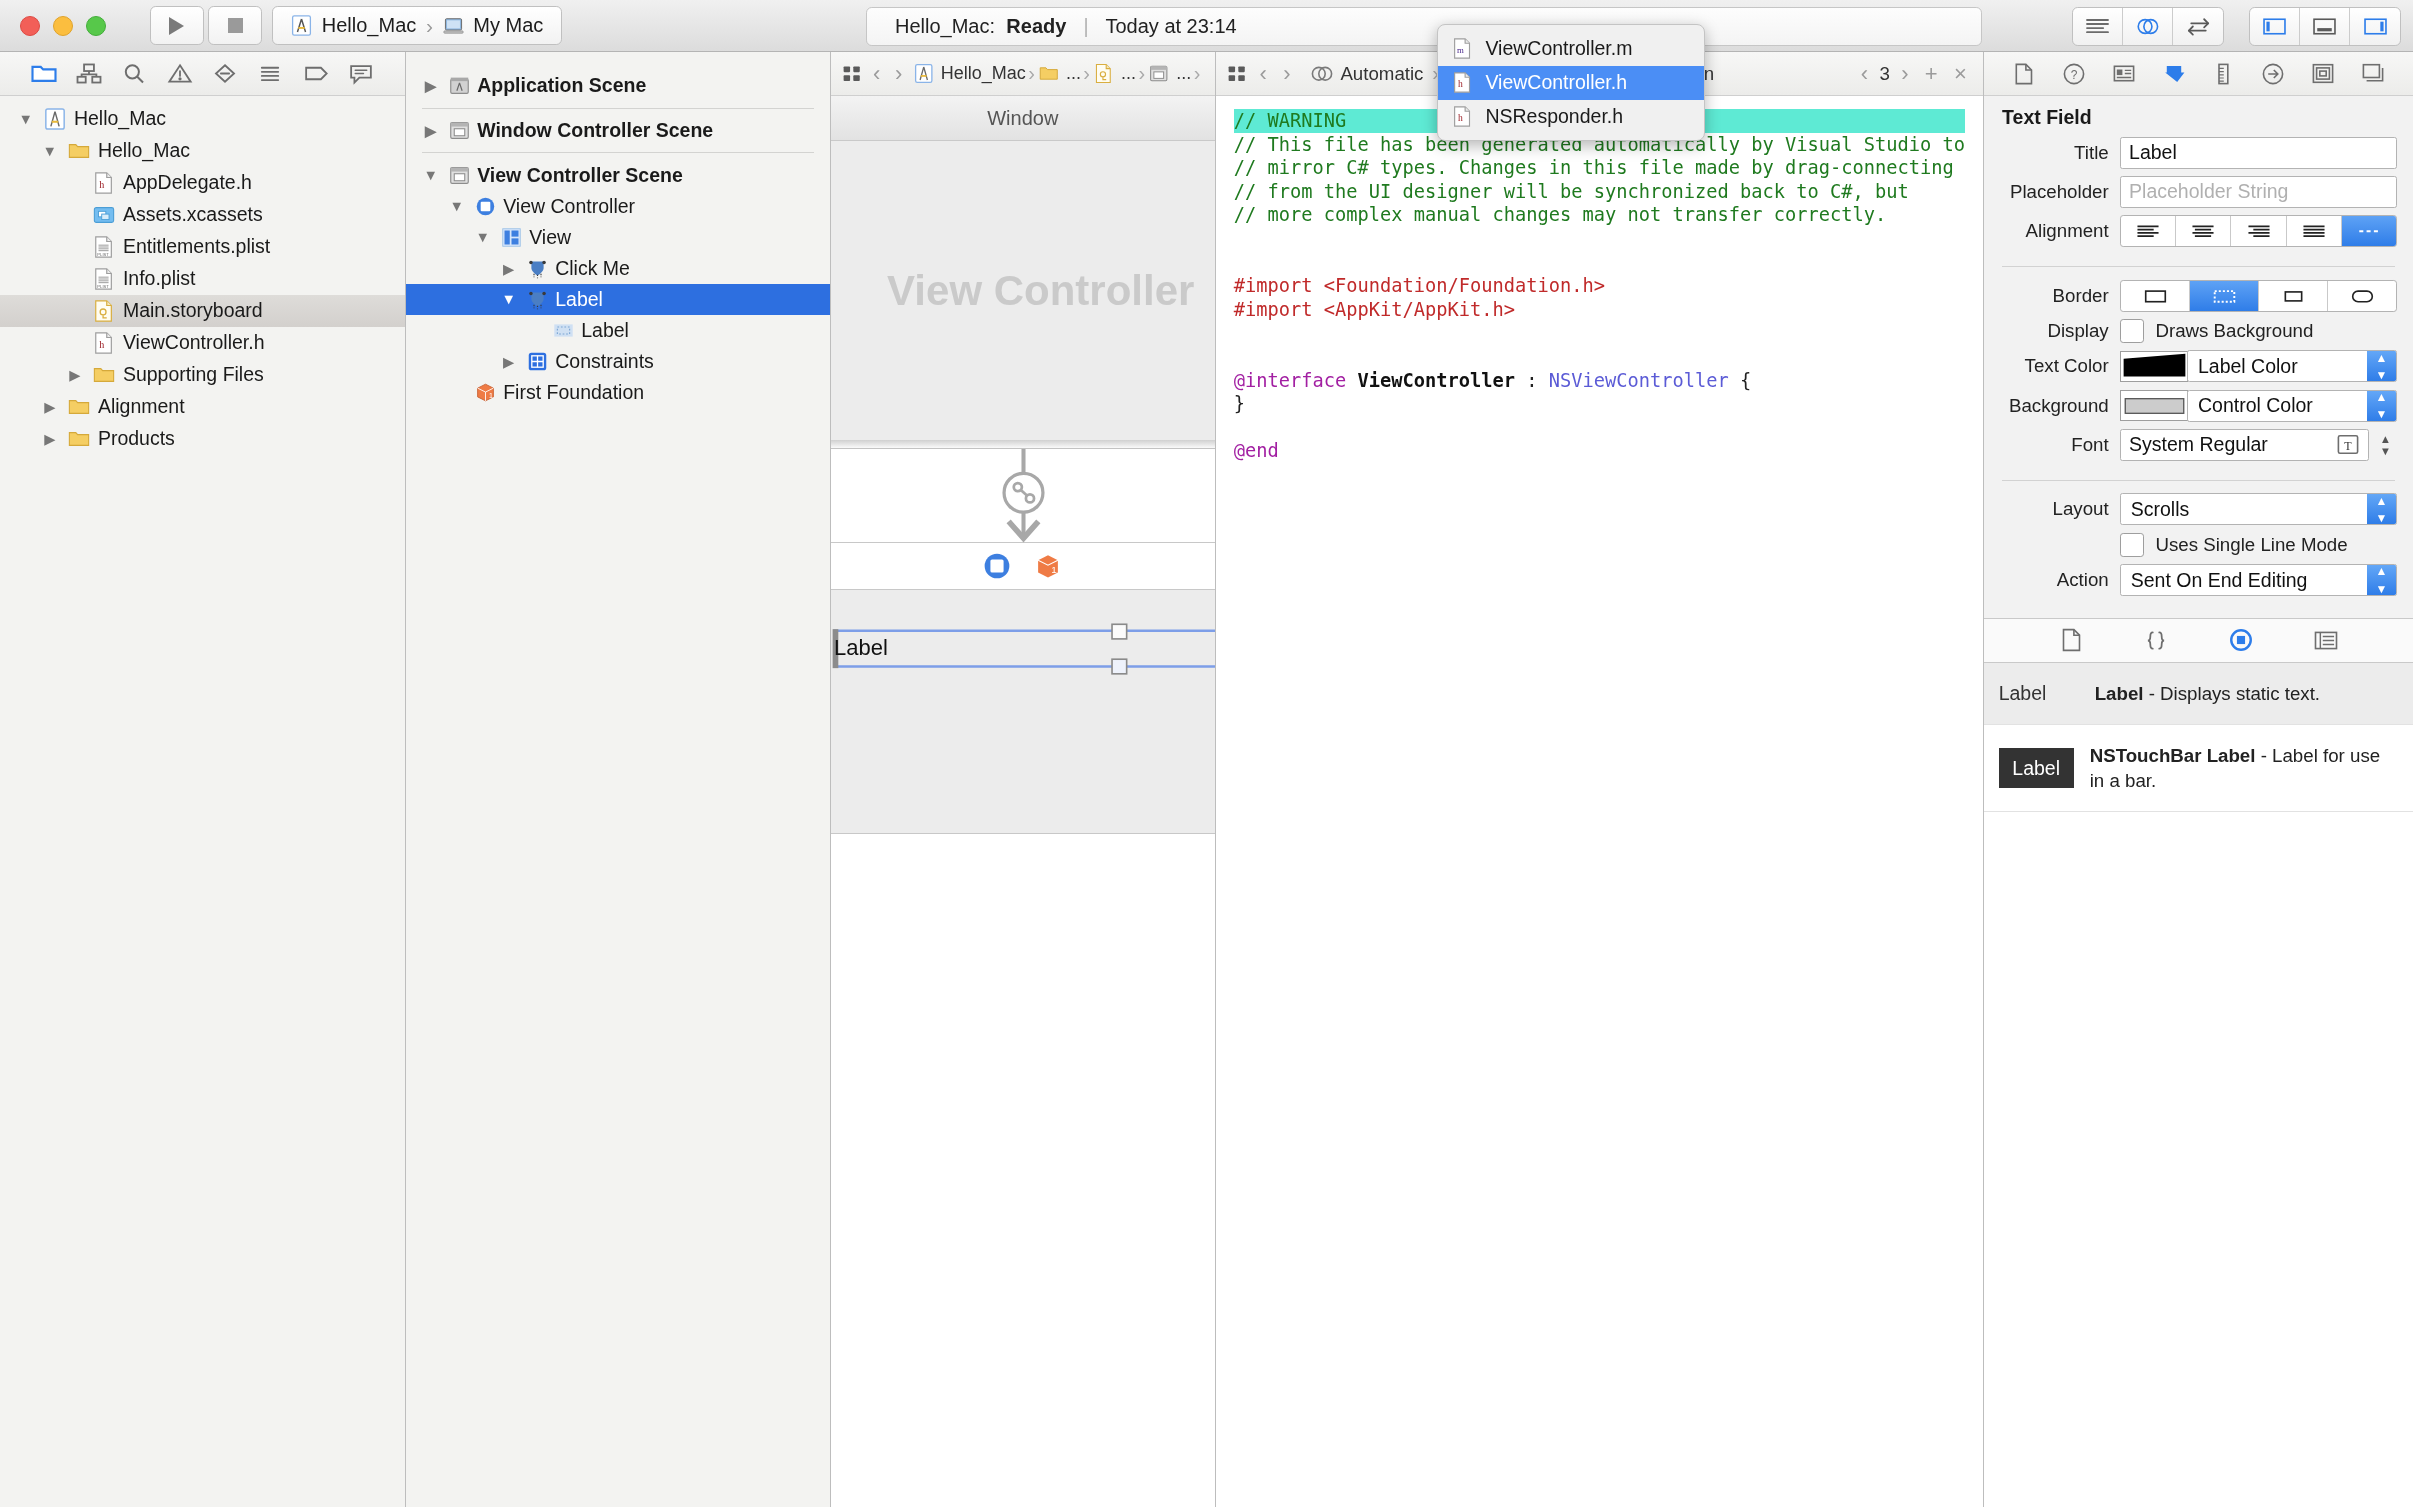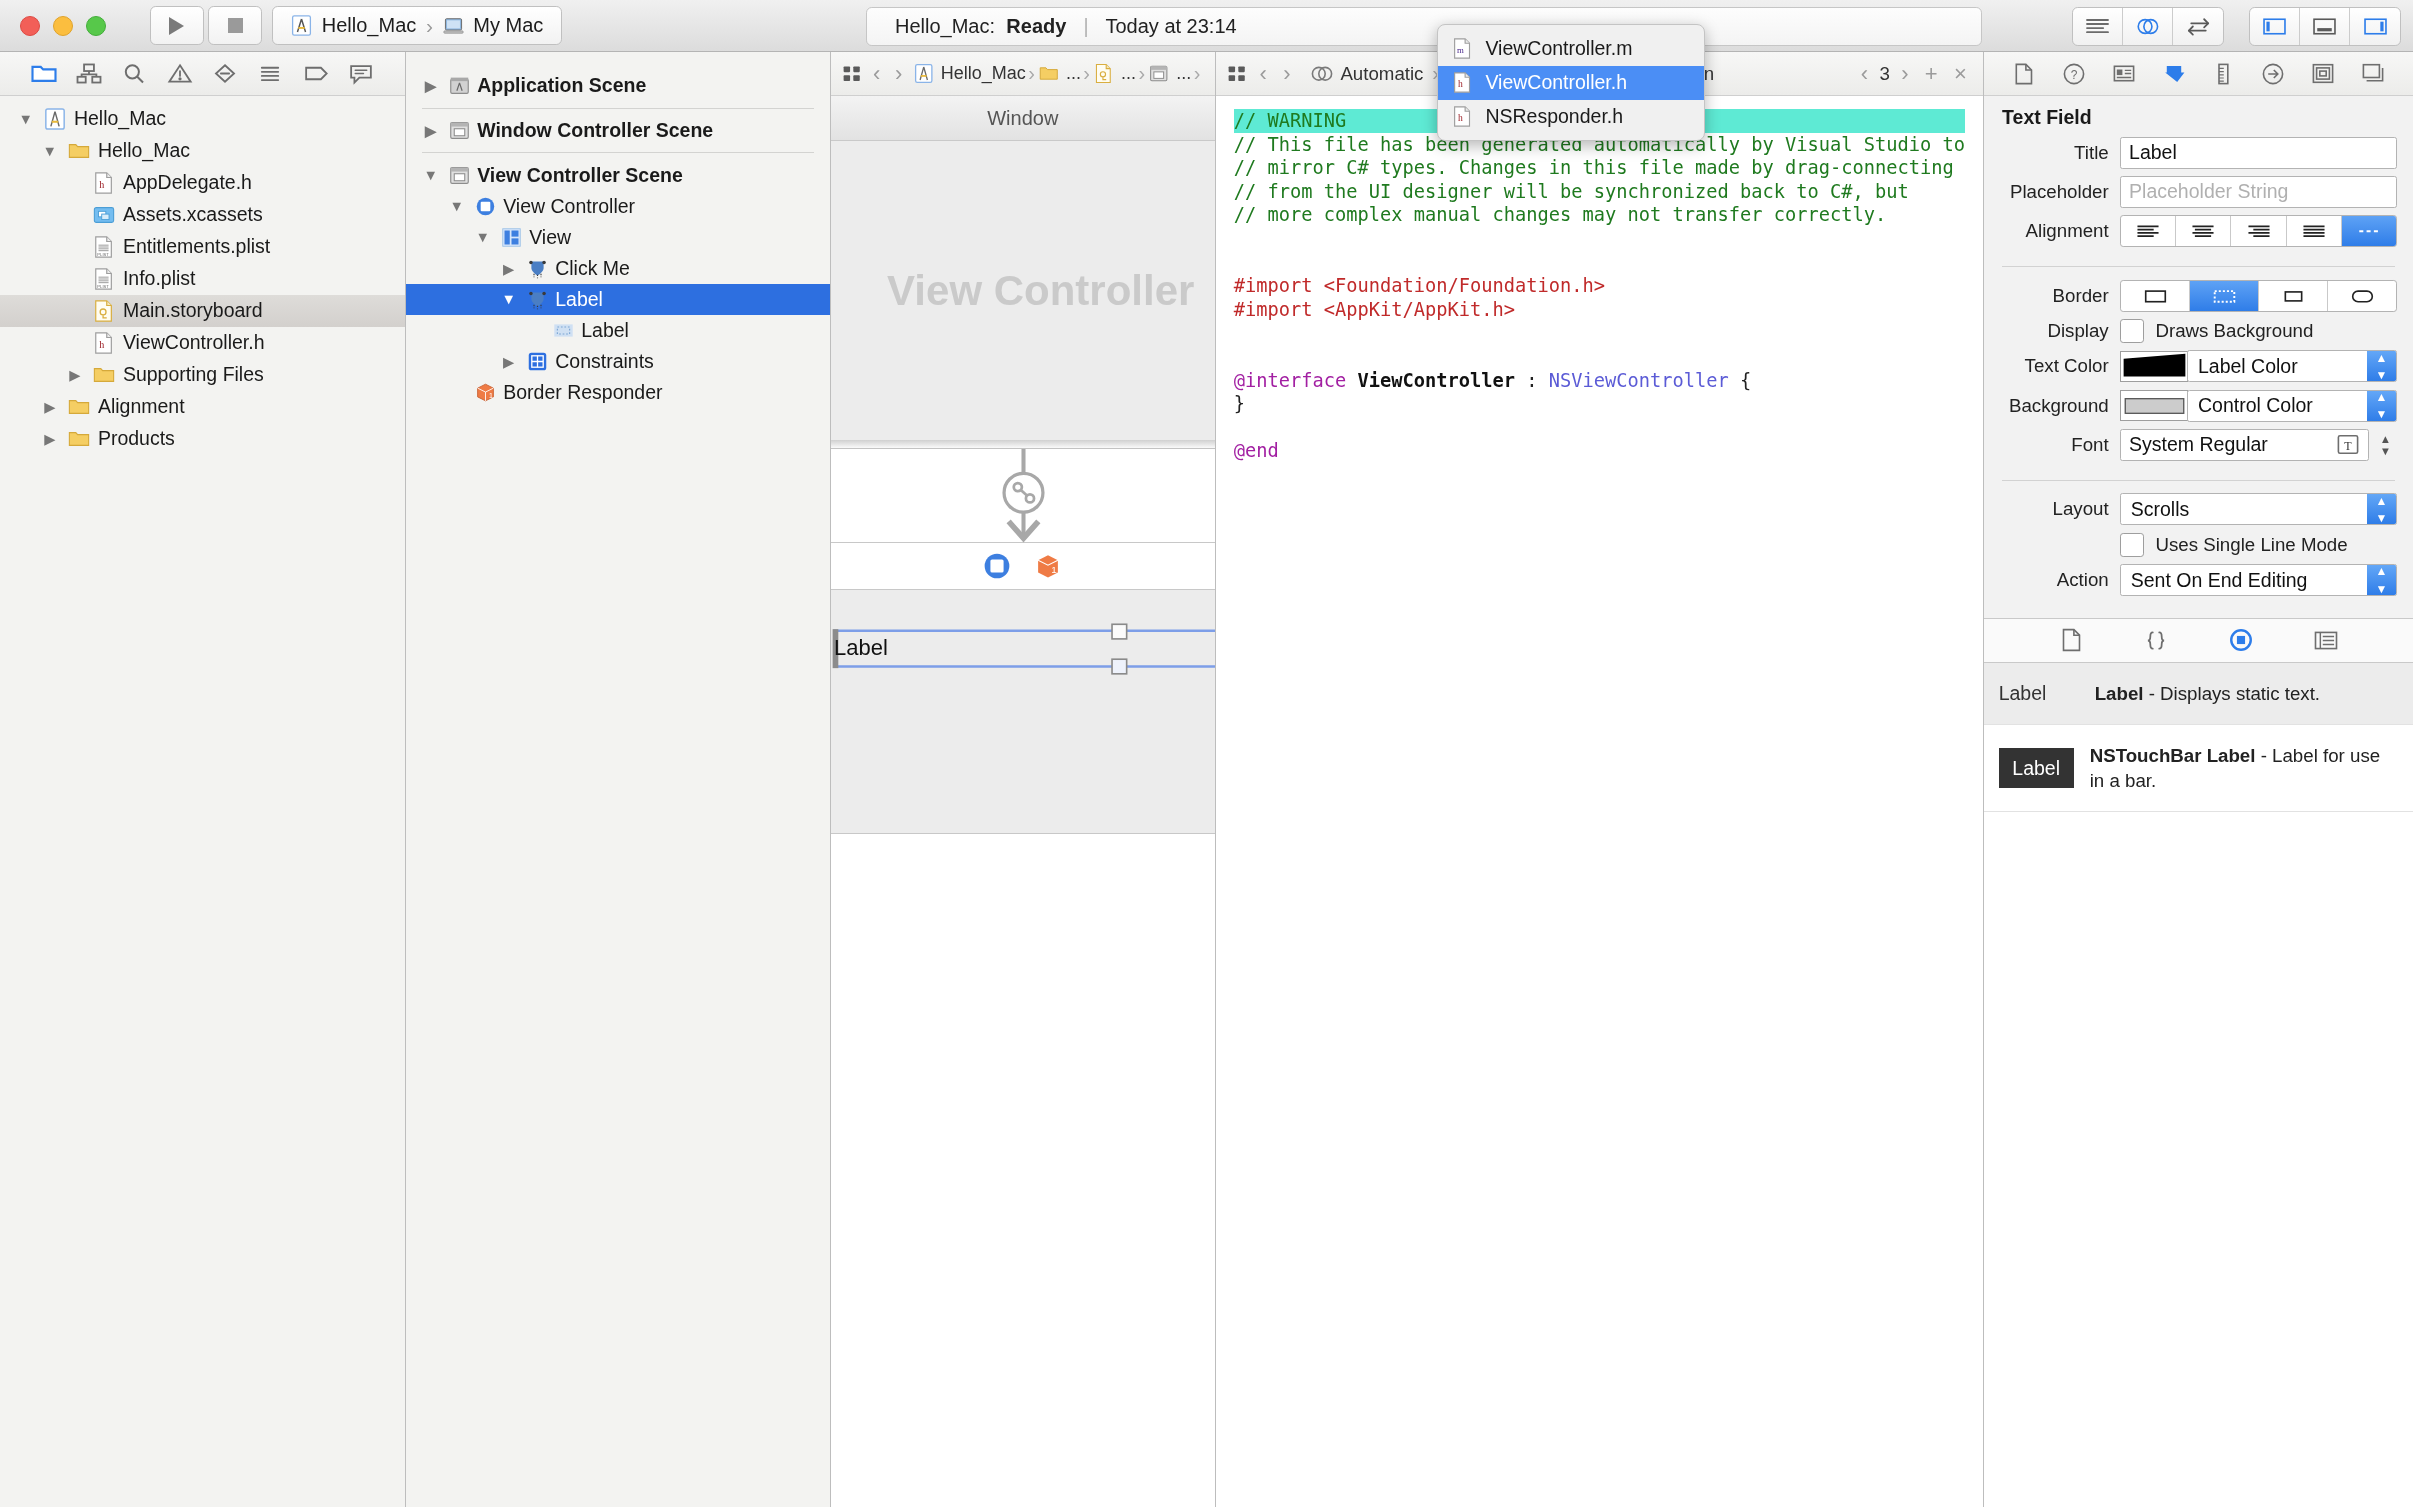--- a/index.html
+++ b/index.html
@@ -600,21 +600,21 @@
         <span style="width:34px;flex:none"></span>
         <span class="tw empty" style=""></span>
         <span class="ficon">
           <svg width="21" height="23" viewBox="0 0 24 24" style="font-size:24px">
             <path d="M3 7 L12 2.5 L21 7 L21 17 L12 21.5 L3 17 Z" fill="#ef7b45" stroke="#c85f30" stroke-width="1"></path>
                 <path d="M3 7 L12 11.5 L21 7" fill="none" stroke="#fff" stroke-width="1"></path>
                 <path d="M12 11.5 V21.5" stroke="#fff" stroke-width="1"></path>
                 <text x="16" y="18" font-size="8" fill="#fff" font-family="Liberation Sans, sans-serif">1</text>
           </svg>
         </span>
-        <span>Border Responder</span>
+        <span>First Foundation</span>
       </div>
     </div>
 
   <div id="canvas-col">
     <div class="pane-bar" id="sb-jumpbar">
       <div class="jb-icon">
         <svg width="21" height="19.5" viewBox="0 0 26 24">
             <g fill="#5a5a5a">
               <rect x="2" y="3" width="8" height="7" rx="1"></rect>
               <rect x="14" y="3" width="8" height="7" rx="1"></rect>

